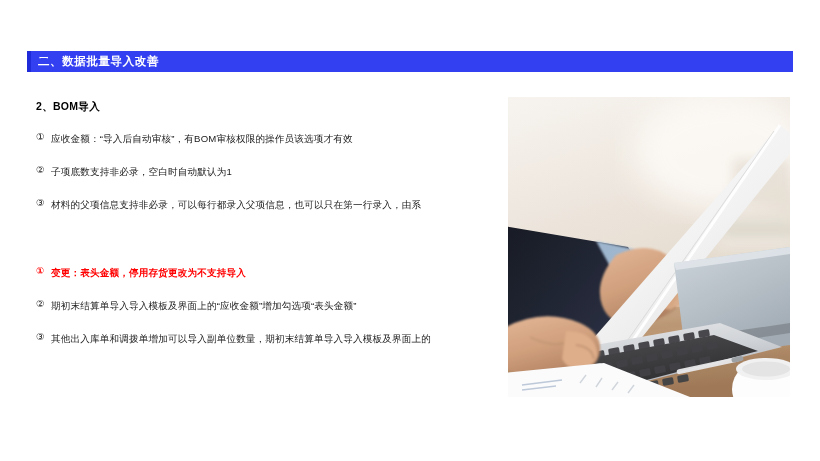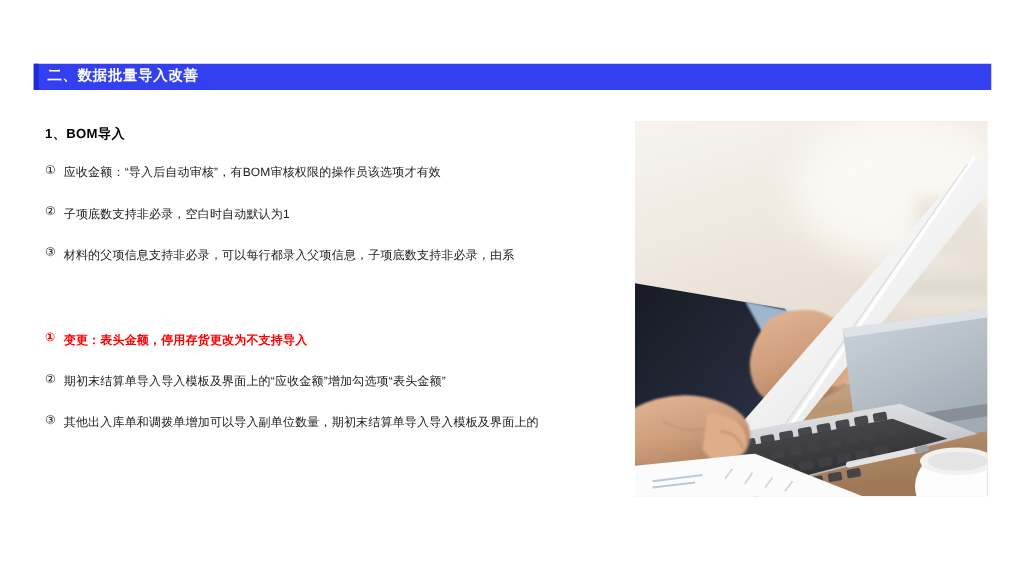--- a/index.html
+++ b/index.html
@@ -130,36 +130,36 @@
 <div class="slide">
 
   <div class="banner">
     <span class="banner-accent"></span>
     <span class="banner-title">二、数据批量导入改善</span>
   </div>
 
   <div class="content">
 
     <div class="group">
-      <div class="group-heading">1、BOM导入</div>
+      <div class="group-heading">2、BOM导入</div>
 
       <div class="bullet-row">
         <span class="bullet-marker">①</span>
         <span class="bullet-text">应收金额：“导入后自动审核”，有BOM审核权限的操作员该选项才有效</span>
       </div>
 
       <div class="bullet-row">
         <span class="bullet-marker">②</span>
         <span class="bullet-text">子项底数支持非必录，空白时自动默认为1</span>
       </div>
 
       <div class="bullet-row">
         <span class="bullet-marker">③</span>
         <span class="bullet-text">
-          <span>材料的父项信息支持非必录，可以每行都录入父项信息，子项底数支持非必录，由系</span>
+          <span>材料的父项信息支持非必录，可以每行都录入父项信息，也可以只在第一行录入，由系</span>
         </span>
       </div>
     </div>
 
     <div class="group-gap"></div>
 
     <div class="group">
 
       <div class="bullet-row is-red">
         <span class="bullet-marker">①</span>

